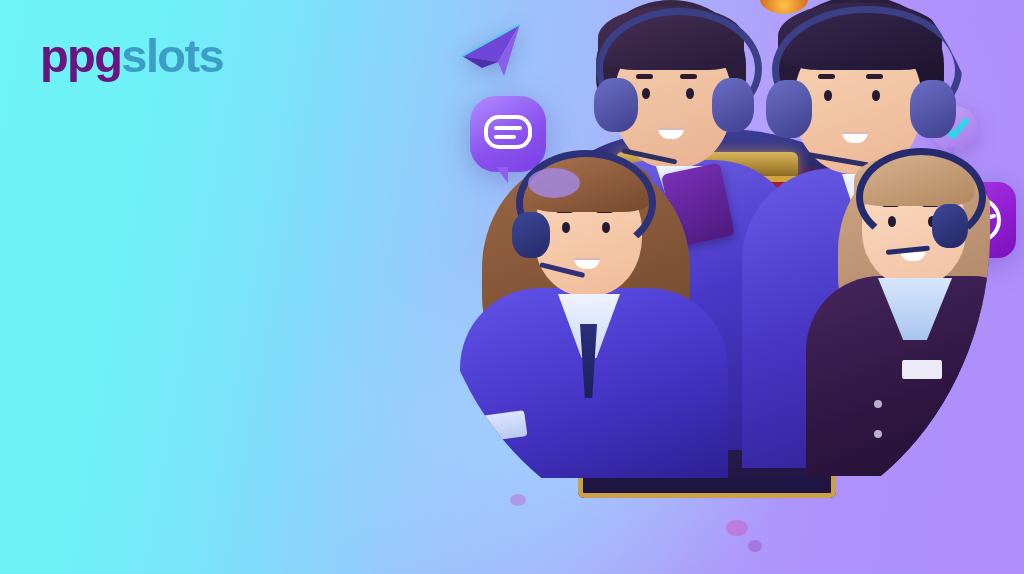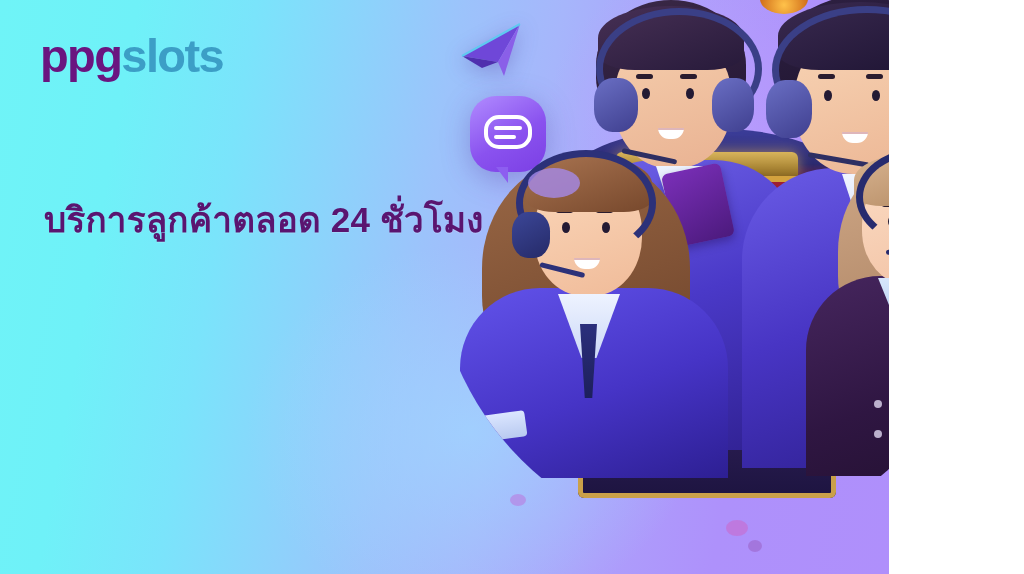--- a/index.html
+++ b/index.html
@@ -7,21 +7,21 @@
     padding: 0;
     background: #ffffff;
   }
   body {
     font-family: "Liberation Sans", "DejaVu Sans", sans-serif;
   }
 
   
   .banner {
     position: relative;
-    width: 889px;
+    width: 1024px;
     height: 574px;
     overflow: hidden;
     background: linear-gradient(100deg,
         #6ff4f7 0%,
         #6ff1f8 14%,
         #7ae4fb 26%,
         #8cd3fb 37%,
         #9cc3fb 47%,
         #a6b6fb 57%,
         #ad9ffb 70%,
@@ -457,21 +457,20 @@
 <div class="banner">
 
   <div class="bg-glow-a"></div>
   <div class="bg-glow-b"></div>
 
   <div class="logo">
     <span class="part-a">ppg</span><span class="part-b">slots</span>
   </div>
 
   <div class="headline">
-    <span>บริการลูกค้าตลอด 24 ชั่วโมง</span>
   </div>
 
   <div class="art">
 
     <div class="coin-top"></div>
 
     <div class="plane">
       <svg viewBox="0 0 66 56" width="66" height="56">
         <polygon points="4,34 62,2 40,40" fill="#6f47d8"></polygon>
         <polygon points="40,40 62,2 46,54" fill="#8a5fe8"></polygon>

